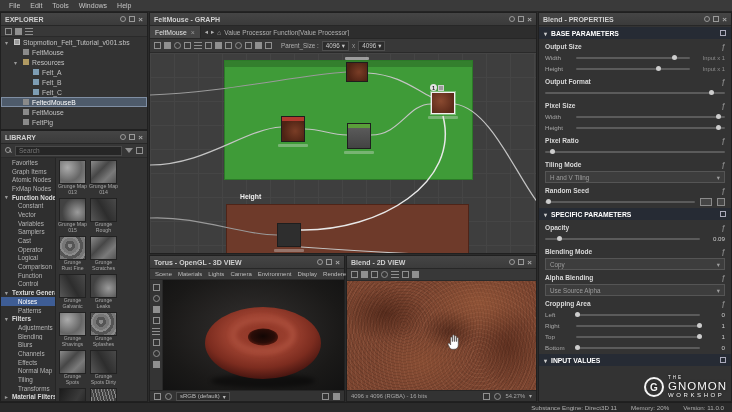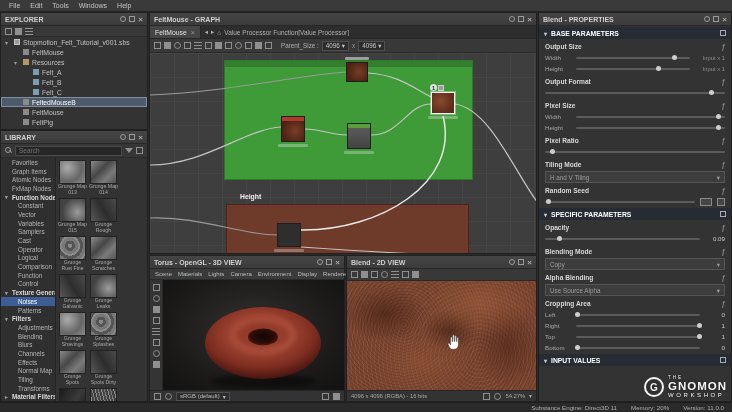--- a/index.html
+++ b/index.html
@@ -164,21 +164,21 @@
   .statusbar { position:absolute; left:0; bottom:0; right:0; height:10px; background:#2a2a2a; border-top:1px solid #1e1e1e;
                display:flex; align-items:center; justify-content:flex-end; gap:14px; padding-right:8px; font-size:6.2px; color:#b0b0b0; z-index:8; }
 
   
   .watermark { position:absolute; right:5px; bottom:14px; z-index:9; display:flex; align-items:center; gap:4px;
                color:#fff; opacity:0.95; text-shadow:0 0 3px rgba(0,0,0,0.7); }
   .wm-circle { width:20px; height:20px; border:2px solid #fff; border-radius:50%; display:flex; align-items:center;
                justify-content:center; font-size:10px; font-weight:bold; }
   .wm-col { display:flex; flex-direction:column; line-height:1; }
   .wm-the { font-size:4.5px; letter-spacing:2px; }
-  .wm-name { font-size:11.5px; font-weight:bold; letter-spacing:1px;text-align:center; }
+  .wm-name { font-size:11.5px; font-weight:normal; letter-spacing:1px;text-align:center; }
   .wm-sub { font-size:6px; letter-spacing:2.6px; }
 </style>
 </head>
 <body>
 
 <div class="app">
 
   <div class="menubar">
 
       <span class="menu-item">File</span>

